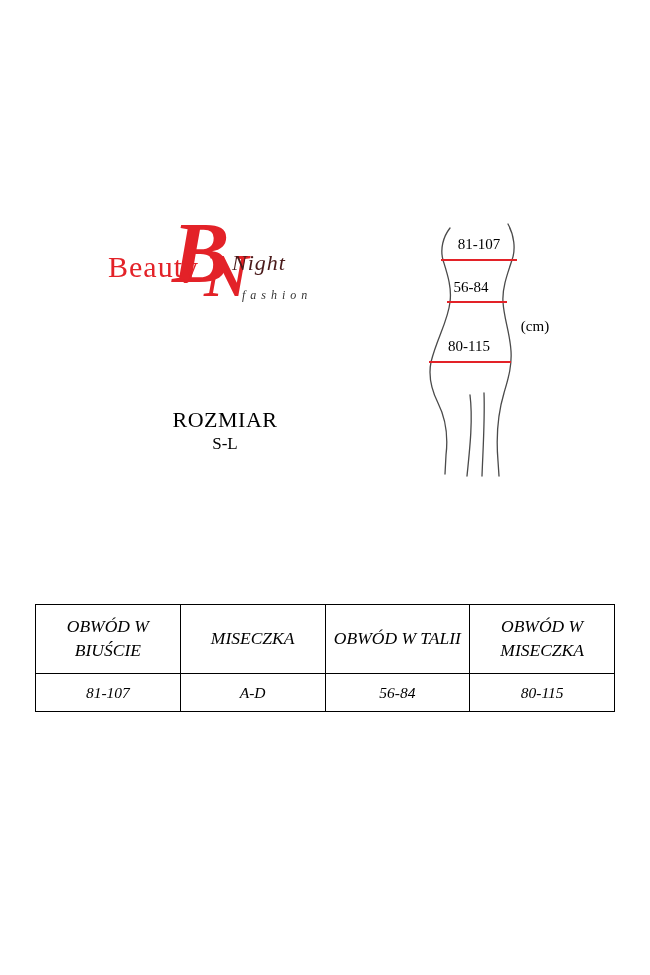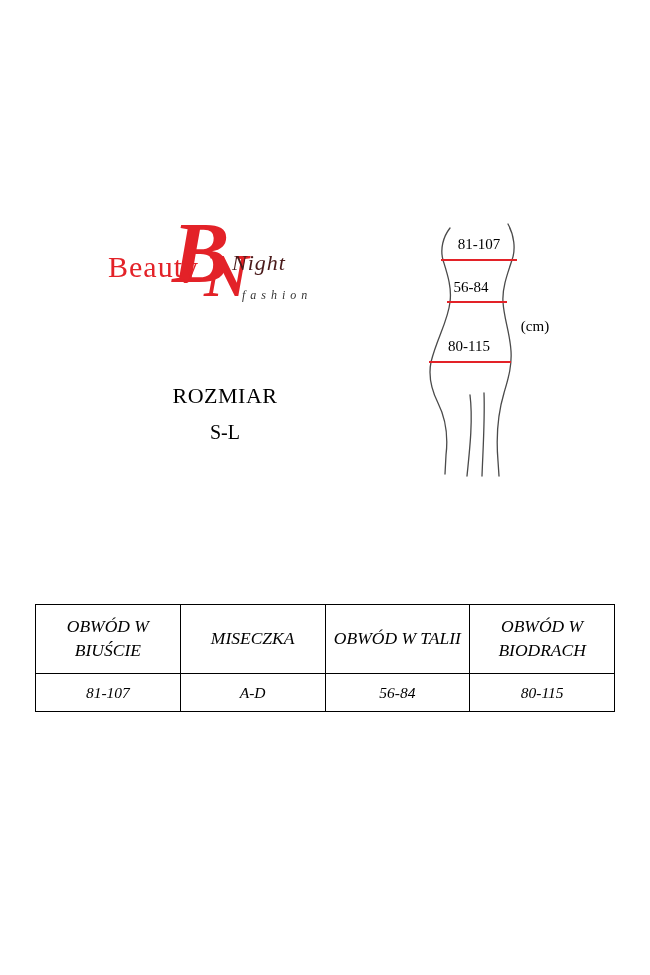--- a/index.html
+++ b/index.html
@@ -38,22 +38,22 @@
     position:absolute;left:142px;top:78px;
     font-size:12px;font-style:italic;color:#333;
     letter-spacing:5px;white-space:nowrap;
   }
 
   
   .size-block{
     position:absolute;left:130px;top:383px;width:190px;
     text-align:center;
   }
-  .size-block .size-name{font-size:22px;letter-spacing:0.5px;}
-  .size-block .size-value{font-size:20px;margin-top:12px;}
+  .size-block .size-name{font-size:22px;letter-spacing:0.5px;margin-top:24px;}
+  .size-block .size-value{font-size:17px;margin-top:1px;}
 
   
   .figure{position:absolute;left:410px;top:222px;width:170px;height:260px;}
   .figure svg{position:absolute;left:0;top:0;}
   .figure .measure{
     position:absolute;text-align:center;
     font-size:15px;color:#000;background:transparent;
   }
   .measure-bust{left:30px;top:14px;width:78px;}
   .measure-waist{left:30px;top:57px;width:62px;}
@@ -113,21 +113,21 @@
     <span class="measure measure-hips">80-115</span>
     <span class="measure-unit">(cm)</span>
   </div>
 
   <table class="size-table">
     <thead>
       <tr>
         <th>OBWÓD W BIUŚCIE</th>
         <th>MISECZKA</th>
         <th>OBWÓD W TALII</th>
-        <th>OBWÓD W BIODRACH</th>
+        <th>OBWÓD W MISECZKA</th>
       </tr>
     </thead>
     <tbody>
       <tr>
         <td>81-107</td>
         <td>A-D</td>
         <td>56-84</td>
         <td>80-115</td>
       </tr>
     </tbody>

